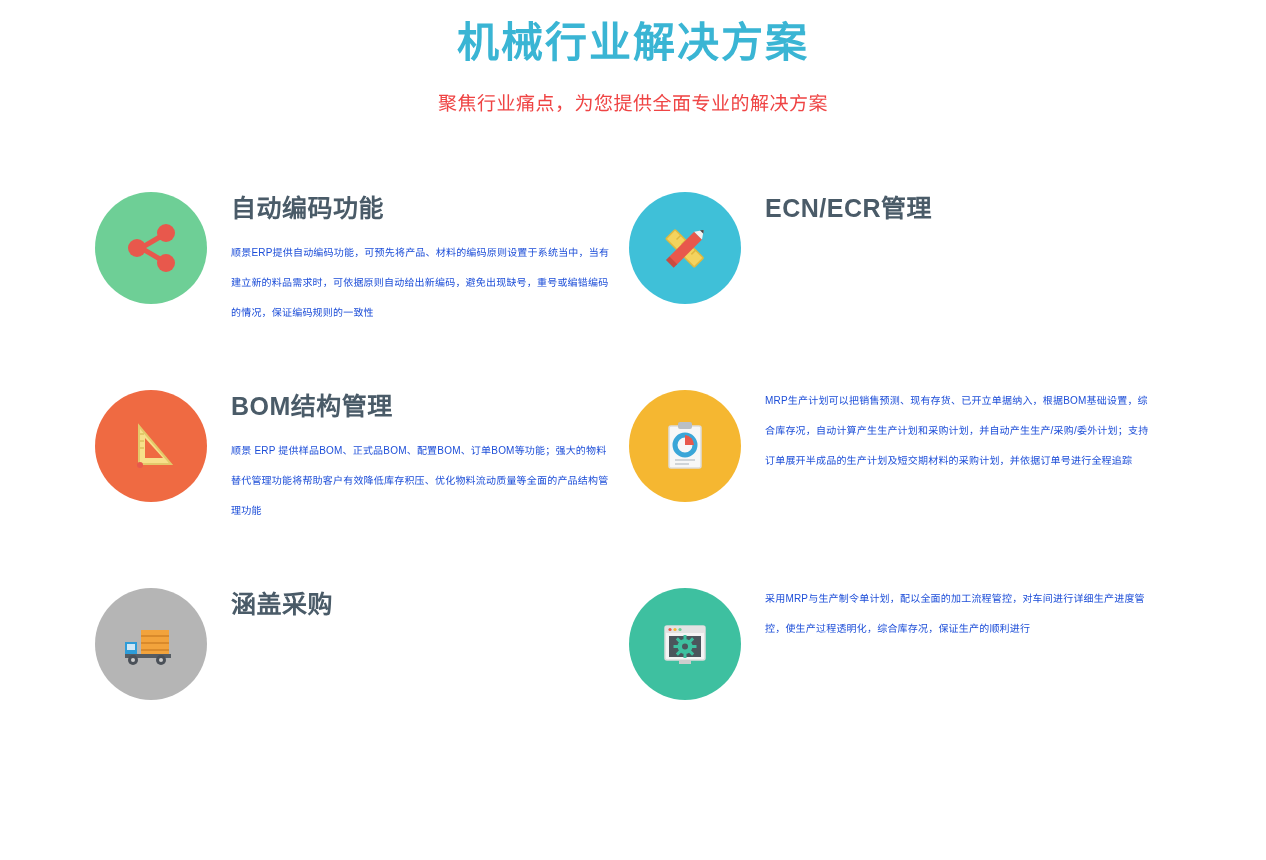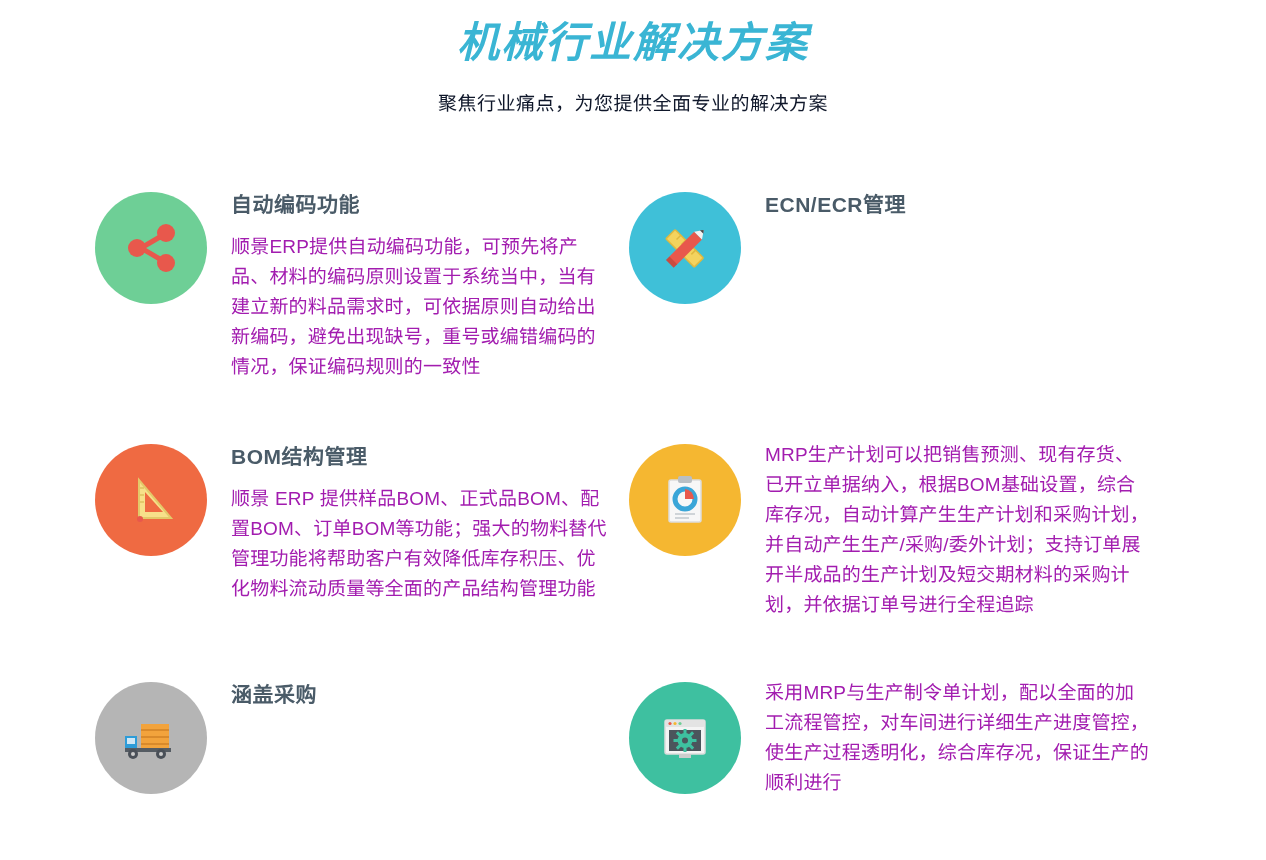--- a/index.html
+++ b/index.html
@@ -25,25 +25,24 @@
     text-align: center;
     padding-top: 14px;
   }
   .page-title {
     font-size: 42px;
     font-weight: bold;
     color: #3ab5d4;
     letter-spacing: 2px;
     line-height: 58px;
     margin: 0;
-    font-style: italic;
   }
   .page-subtitle {
     font-size: 19px;
-    color: #0f172a;
+    color: #ef4444;
     margin: 16px 0 0 0;
     font-weight: normal;
     letter-spacing: 0.5px;
   }
   
   .features {
     position: absolute;
     top: 168px;
     left: 0;
     width: 1266px;
@@ -68,30 +67,30 @@
     margin-top: 24px;
     display: flex;
     align-items: center;
     justify-content: center;
   }
   .feature-body {
     margin-left: 24px;
     padding-top: 20px;
   }
   .feature-title {
-    font-size: 21px;
+    font-size: 25px;
     font-weight: bold;
     color: #4a5b68;
     margin: 0 0 14px 0;
     letter-spacing: 0.5px;
   }
   .feature-desc {
-    font-size: 19px;
+    font-size: 10px;
     line-height: 30px;
-    color: #a21caf;
+    color: #1d4ed8;
     margin: 0;
     max-width: 382px;
     letter-spacing: 0.2px;
   }
   
   .col-left .feature-desc { max-width: 382px; }
   .col-right .feature-desc { max-width: 418px; }
 
   .feature svg { display: block; }
 </style>

